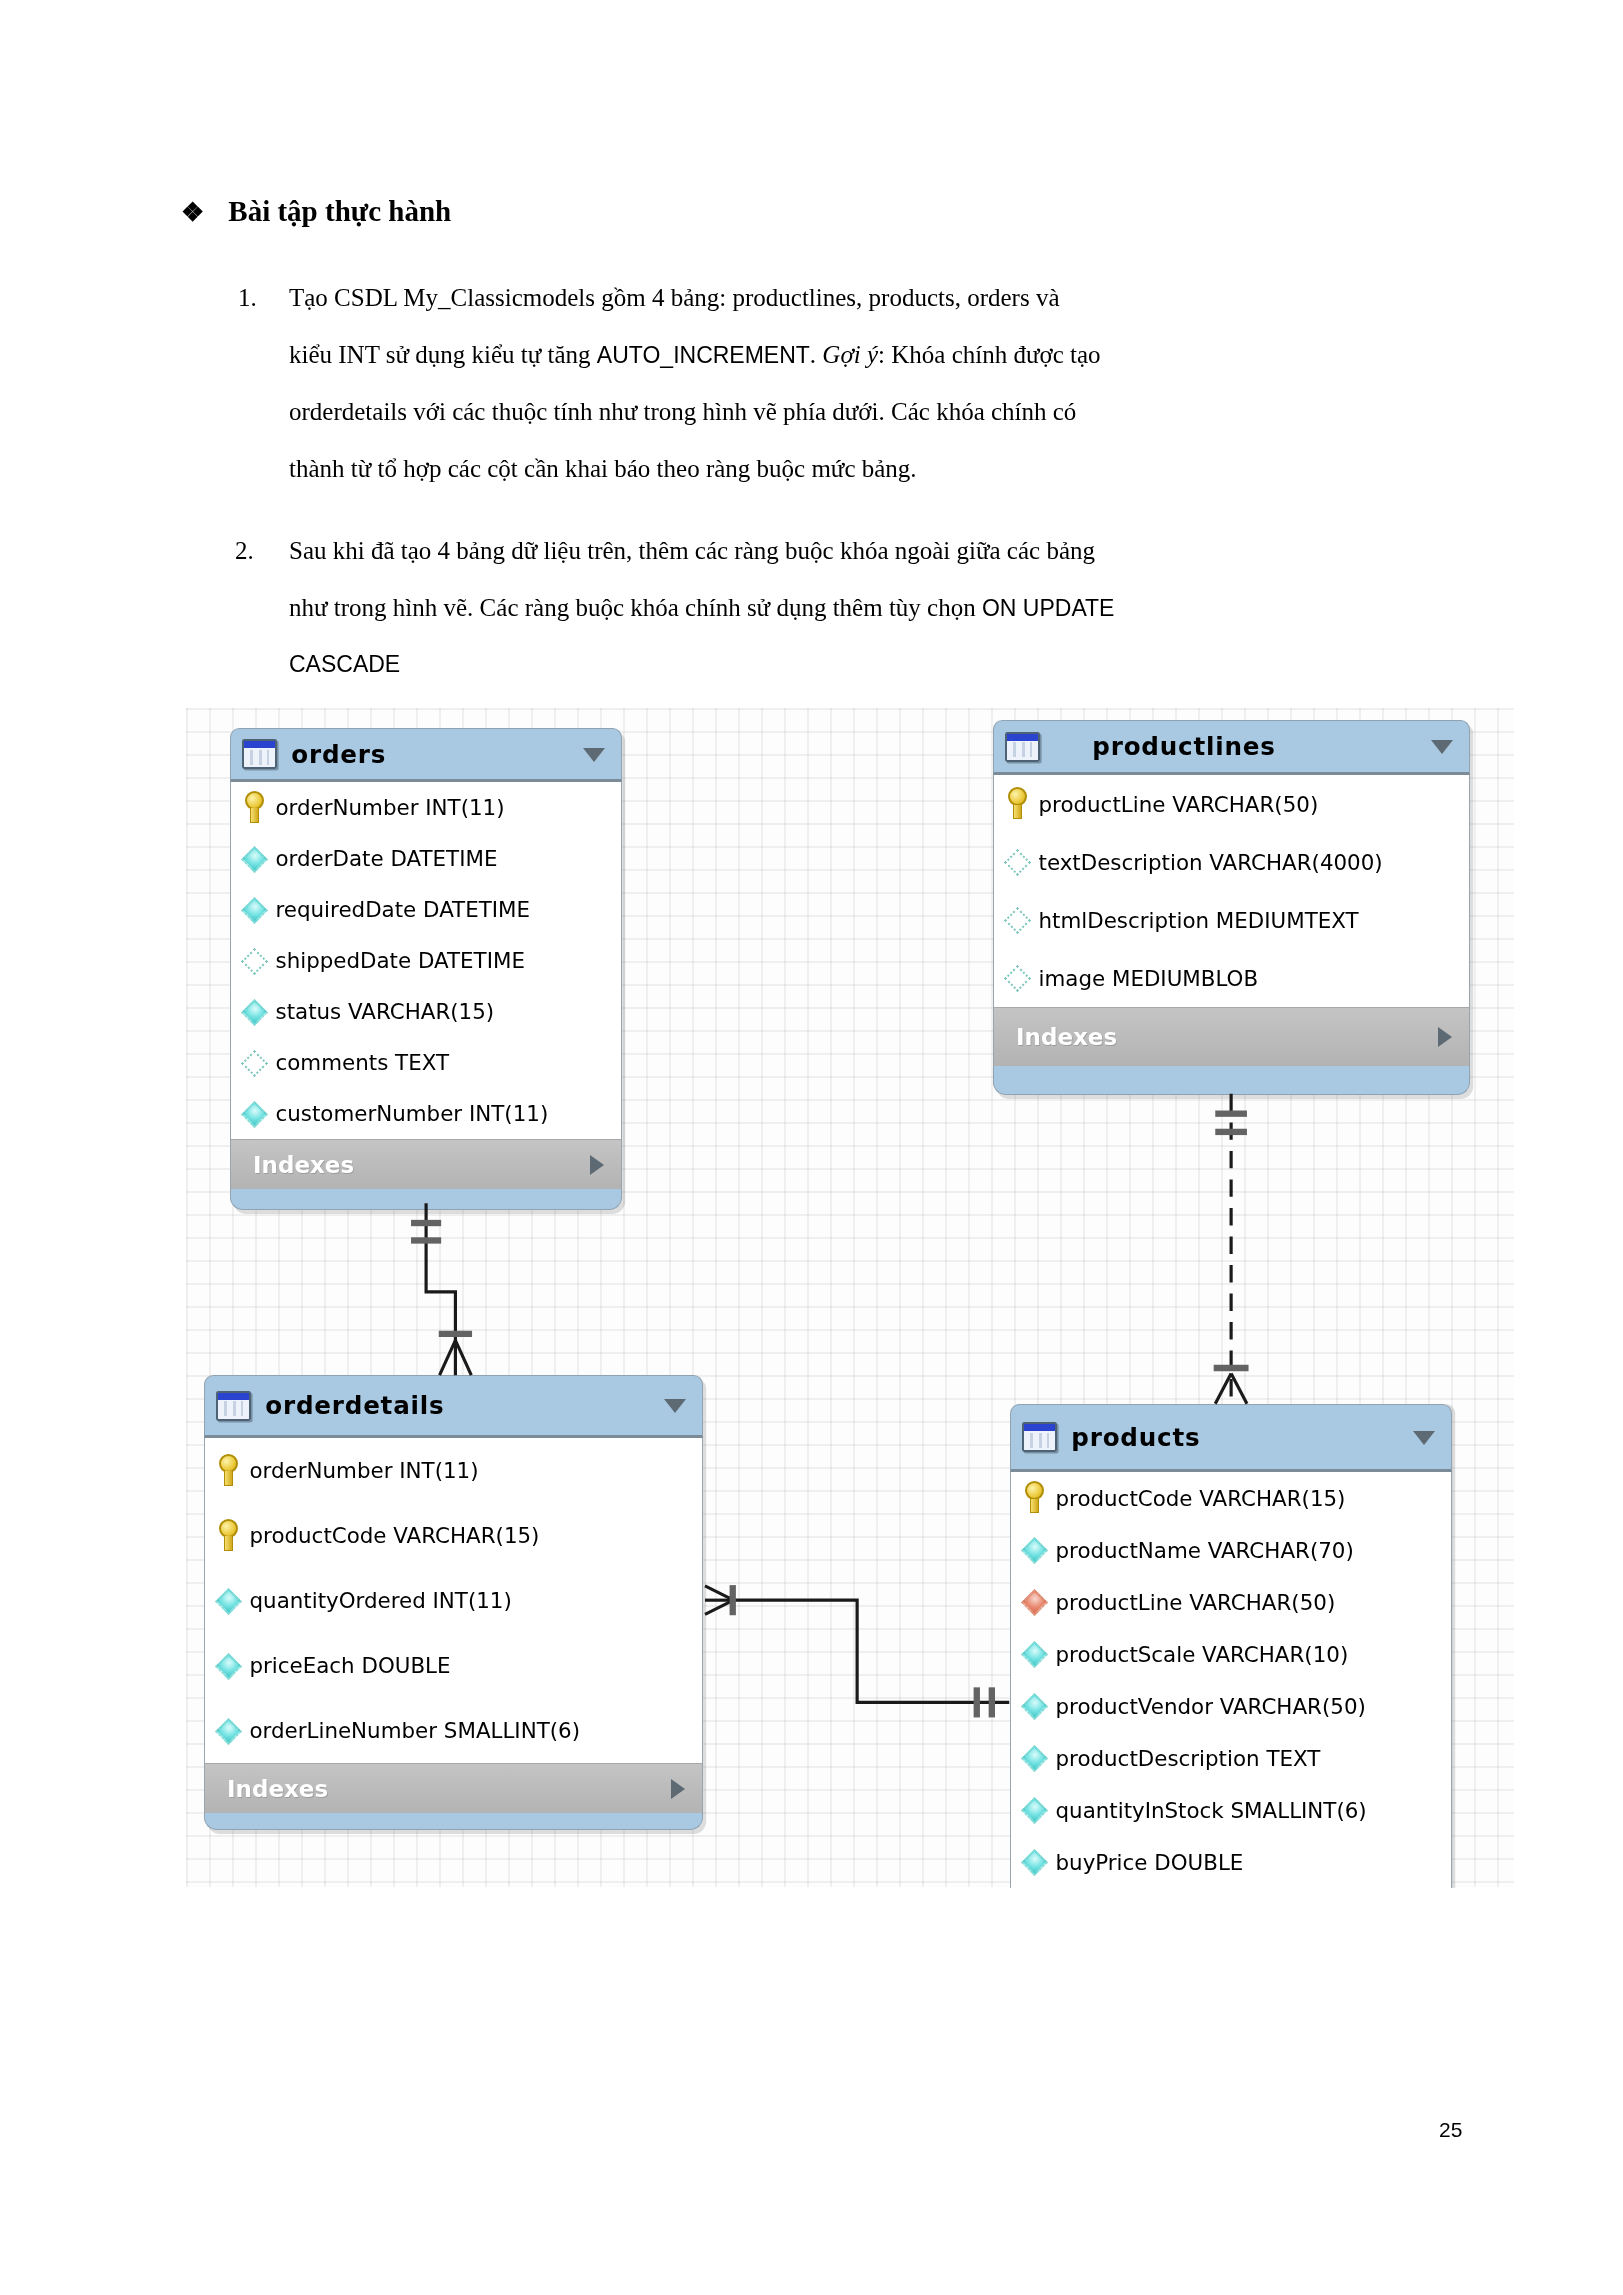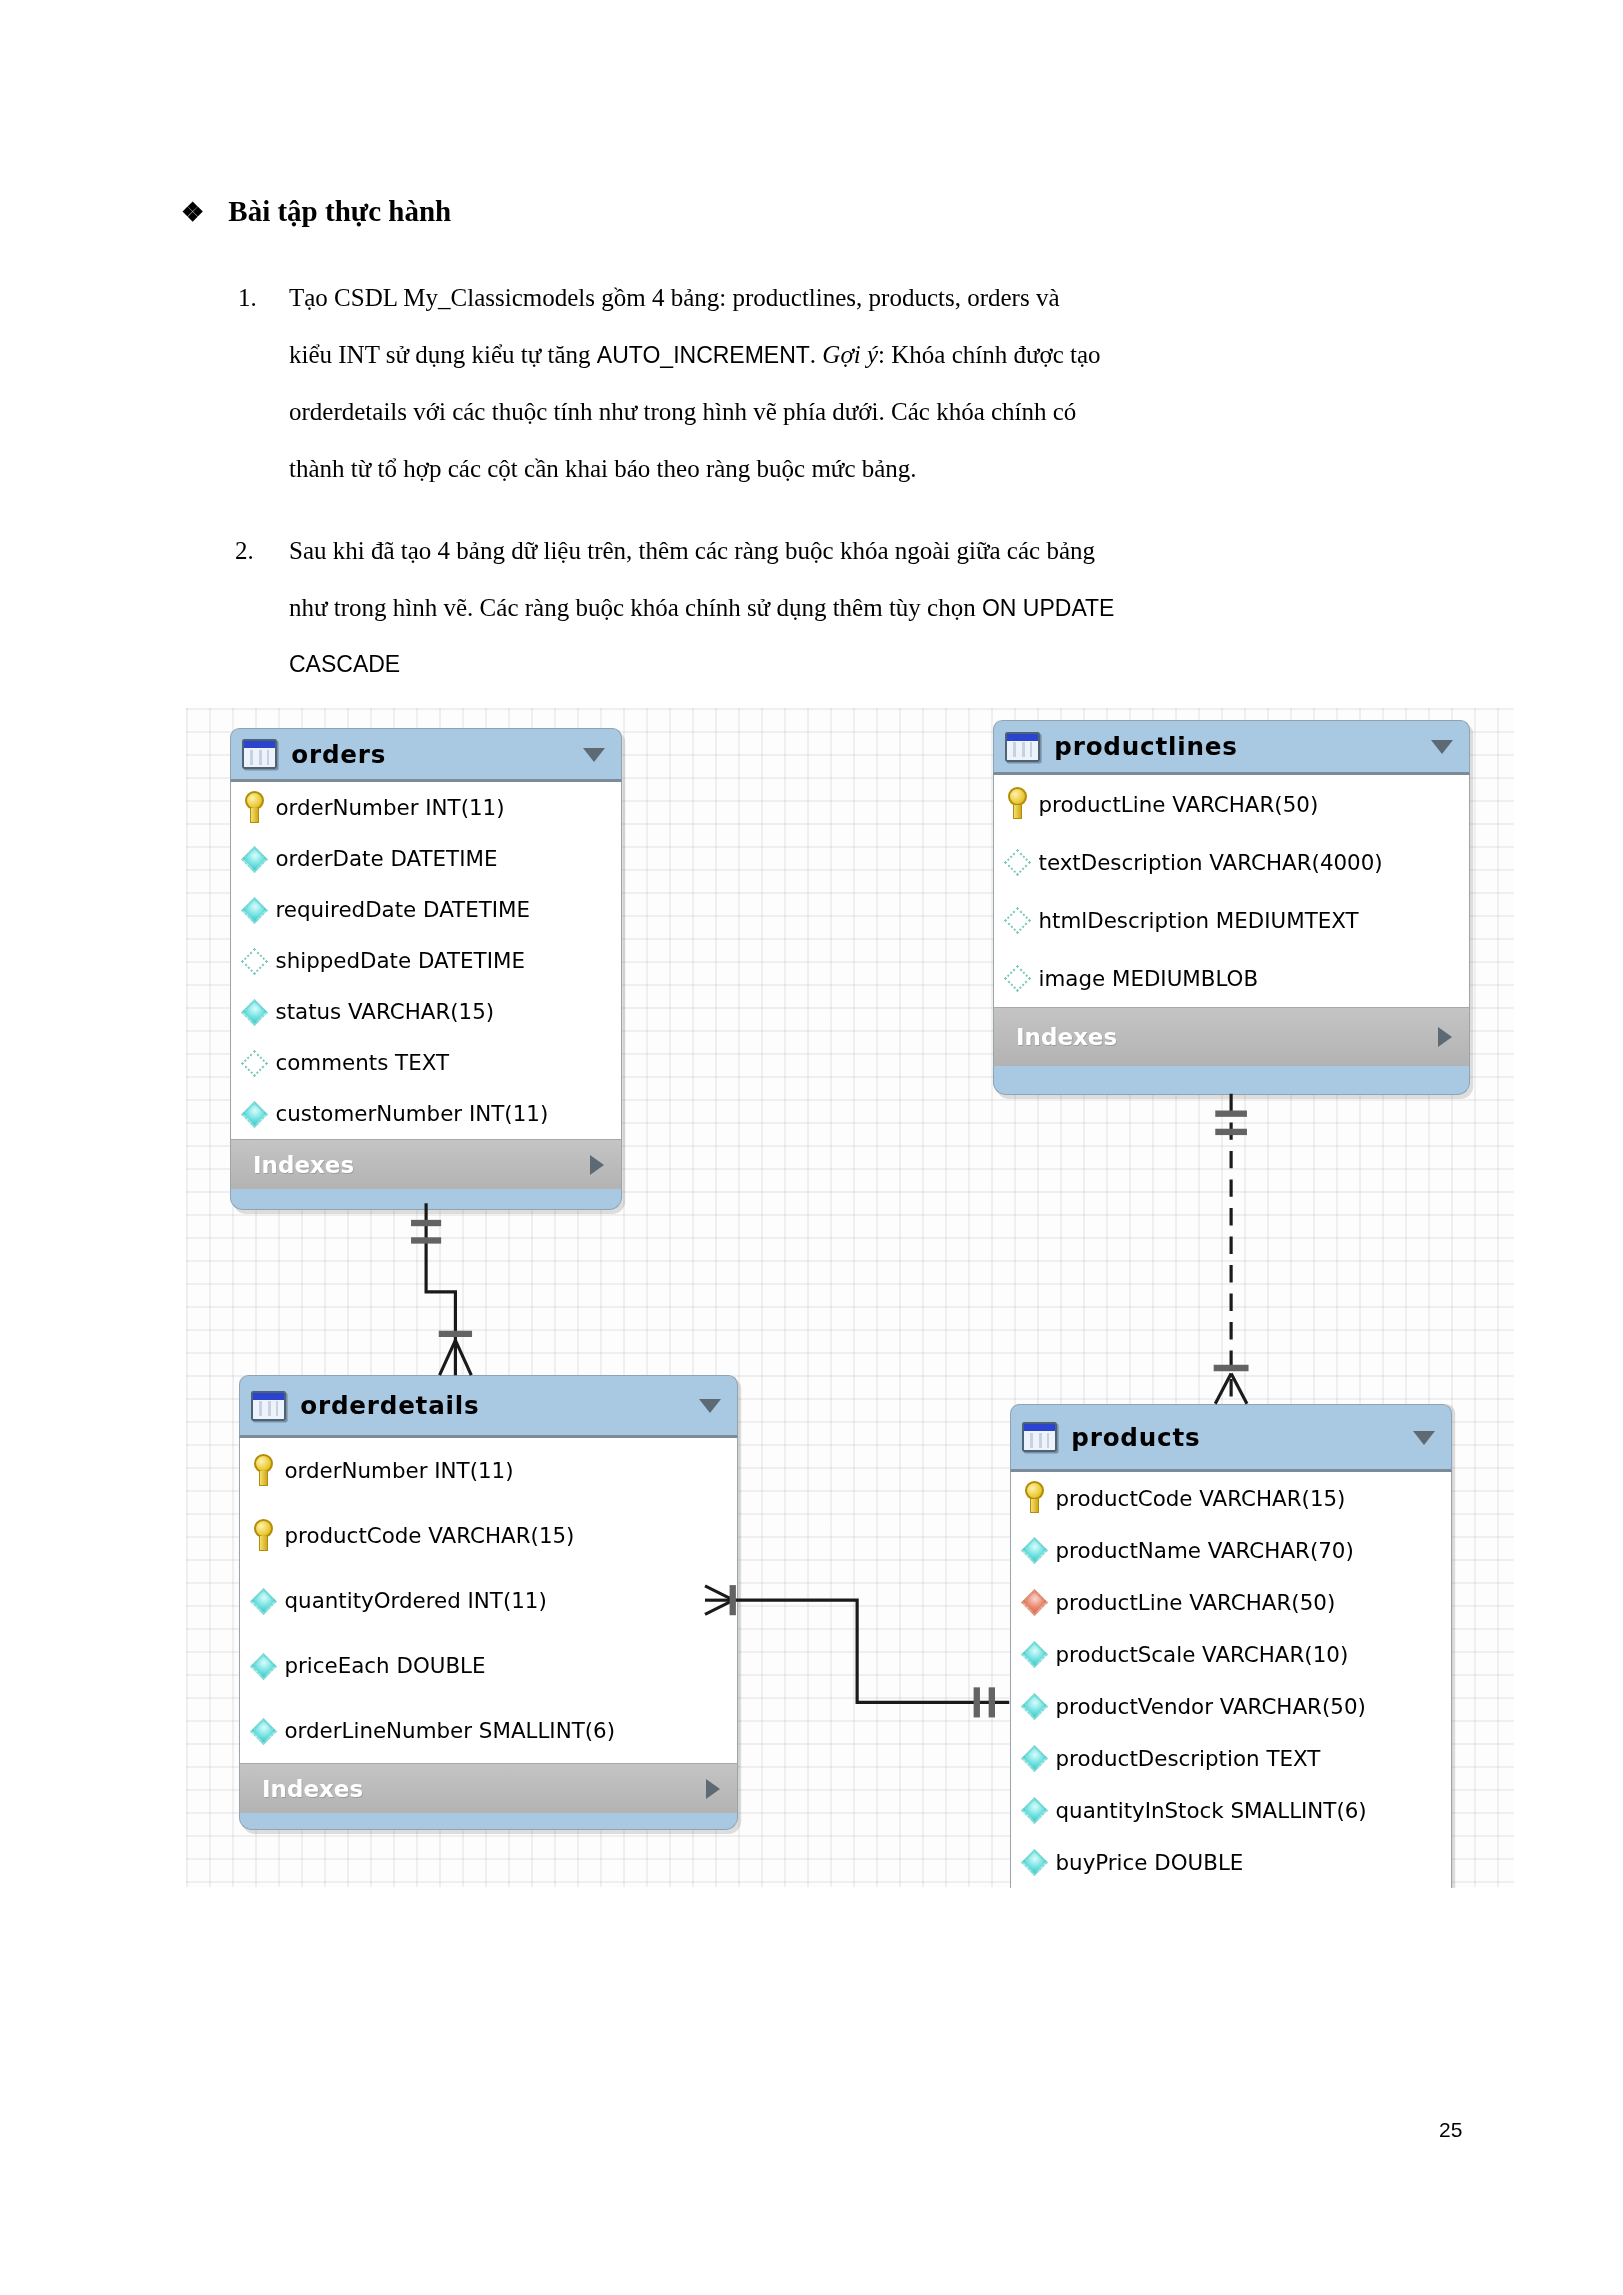--- a/index.html
+++ b/index.html
@@ -70,24 +70,24 @@
   .tri-right { position:absolute; right:17.4px; top:50%; transform:translateY(-50%); width:0; height:0;
     border-top:10.3px solid transparent; border-bottom:10.3px solid transparent; border-left:14.3px solid #5e6a73; }
   .btm { background:#a9c9e2; border:1.6px solid #8fa3b2; border-top:none; border-radius:0 0 12.7px 12.7px; }
 
   
   .t-orders       { left:44px;   top:20px;  width:392px; }
   .t-orders .hdr  { height:54px; } .t-orders .row { height:51px; }
   .t-orders .ftr  { height:50px; } .t-orders .btm { height:21.4px; }
 
   .t-productlines       { left:807px; top:12px; width:477px; }
-  .t-productlines .hdr  { height:55px; } .t-productlines .row { height:58px; }
+  .t-productlines .hdr  { height:55px;gap:38px; } .t-productlines .row { height:58px; }
   .t-productlines .ftr  { height:59px; } .t-productlines .btm { height:28.5px; }
 
-  .t-orderdetails       { left:18px; top:667px; width:499px;margin-left:35px; }
+  .t-orderdetails       { left:18px; top:667px; width:499px; }
   .t-orderdetails .hdr  { height:63px; } .t-orderdetails .row { height:65px; }
   .t-orderdetails .ftr  { height:50px; } .t-orderdetails .btm { height:17.4px; }
 
   .t-products       { left:824px; top:696px; width:442px; border-radius:9.5px 9.5px 0 0; box-shadow:3.2px 0 0 rgba(110,110,110,0.22); }
   .t-products .hdr  { height:68px;text-align:center; } .t-products .row { height:52px; }
 
   .connectors { position:absolute; left:0; top:0; pointer-events:none; }
 </style>
 </head>
 <body>

